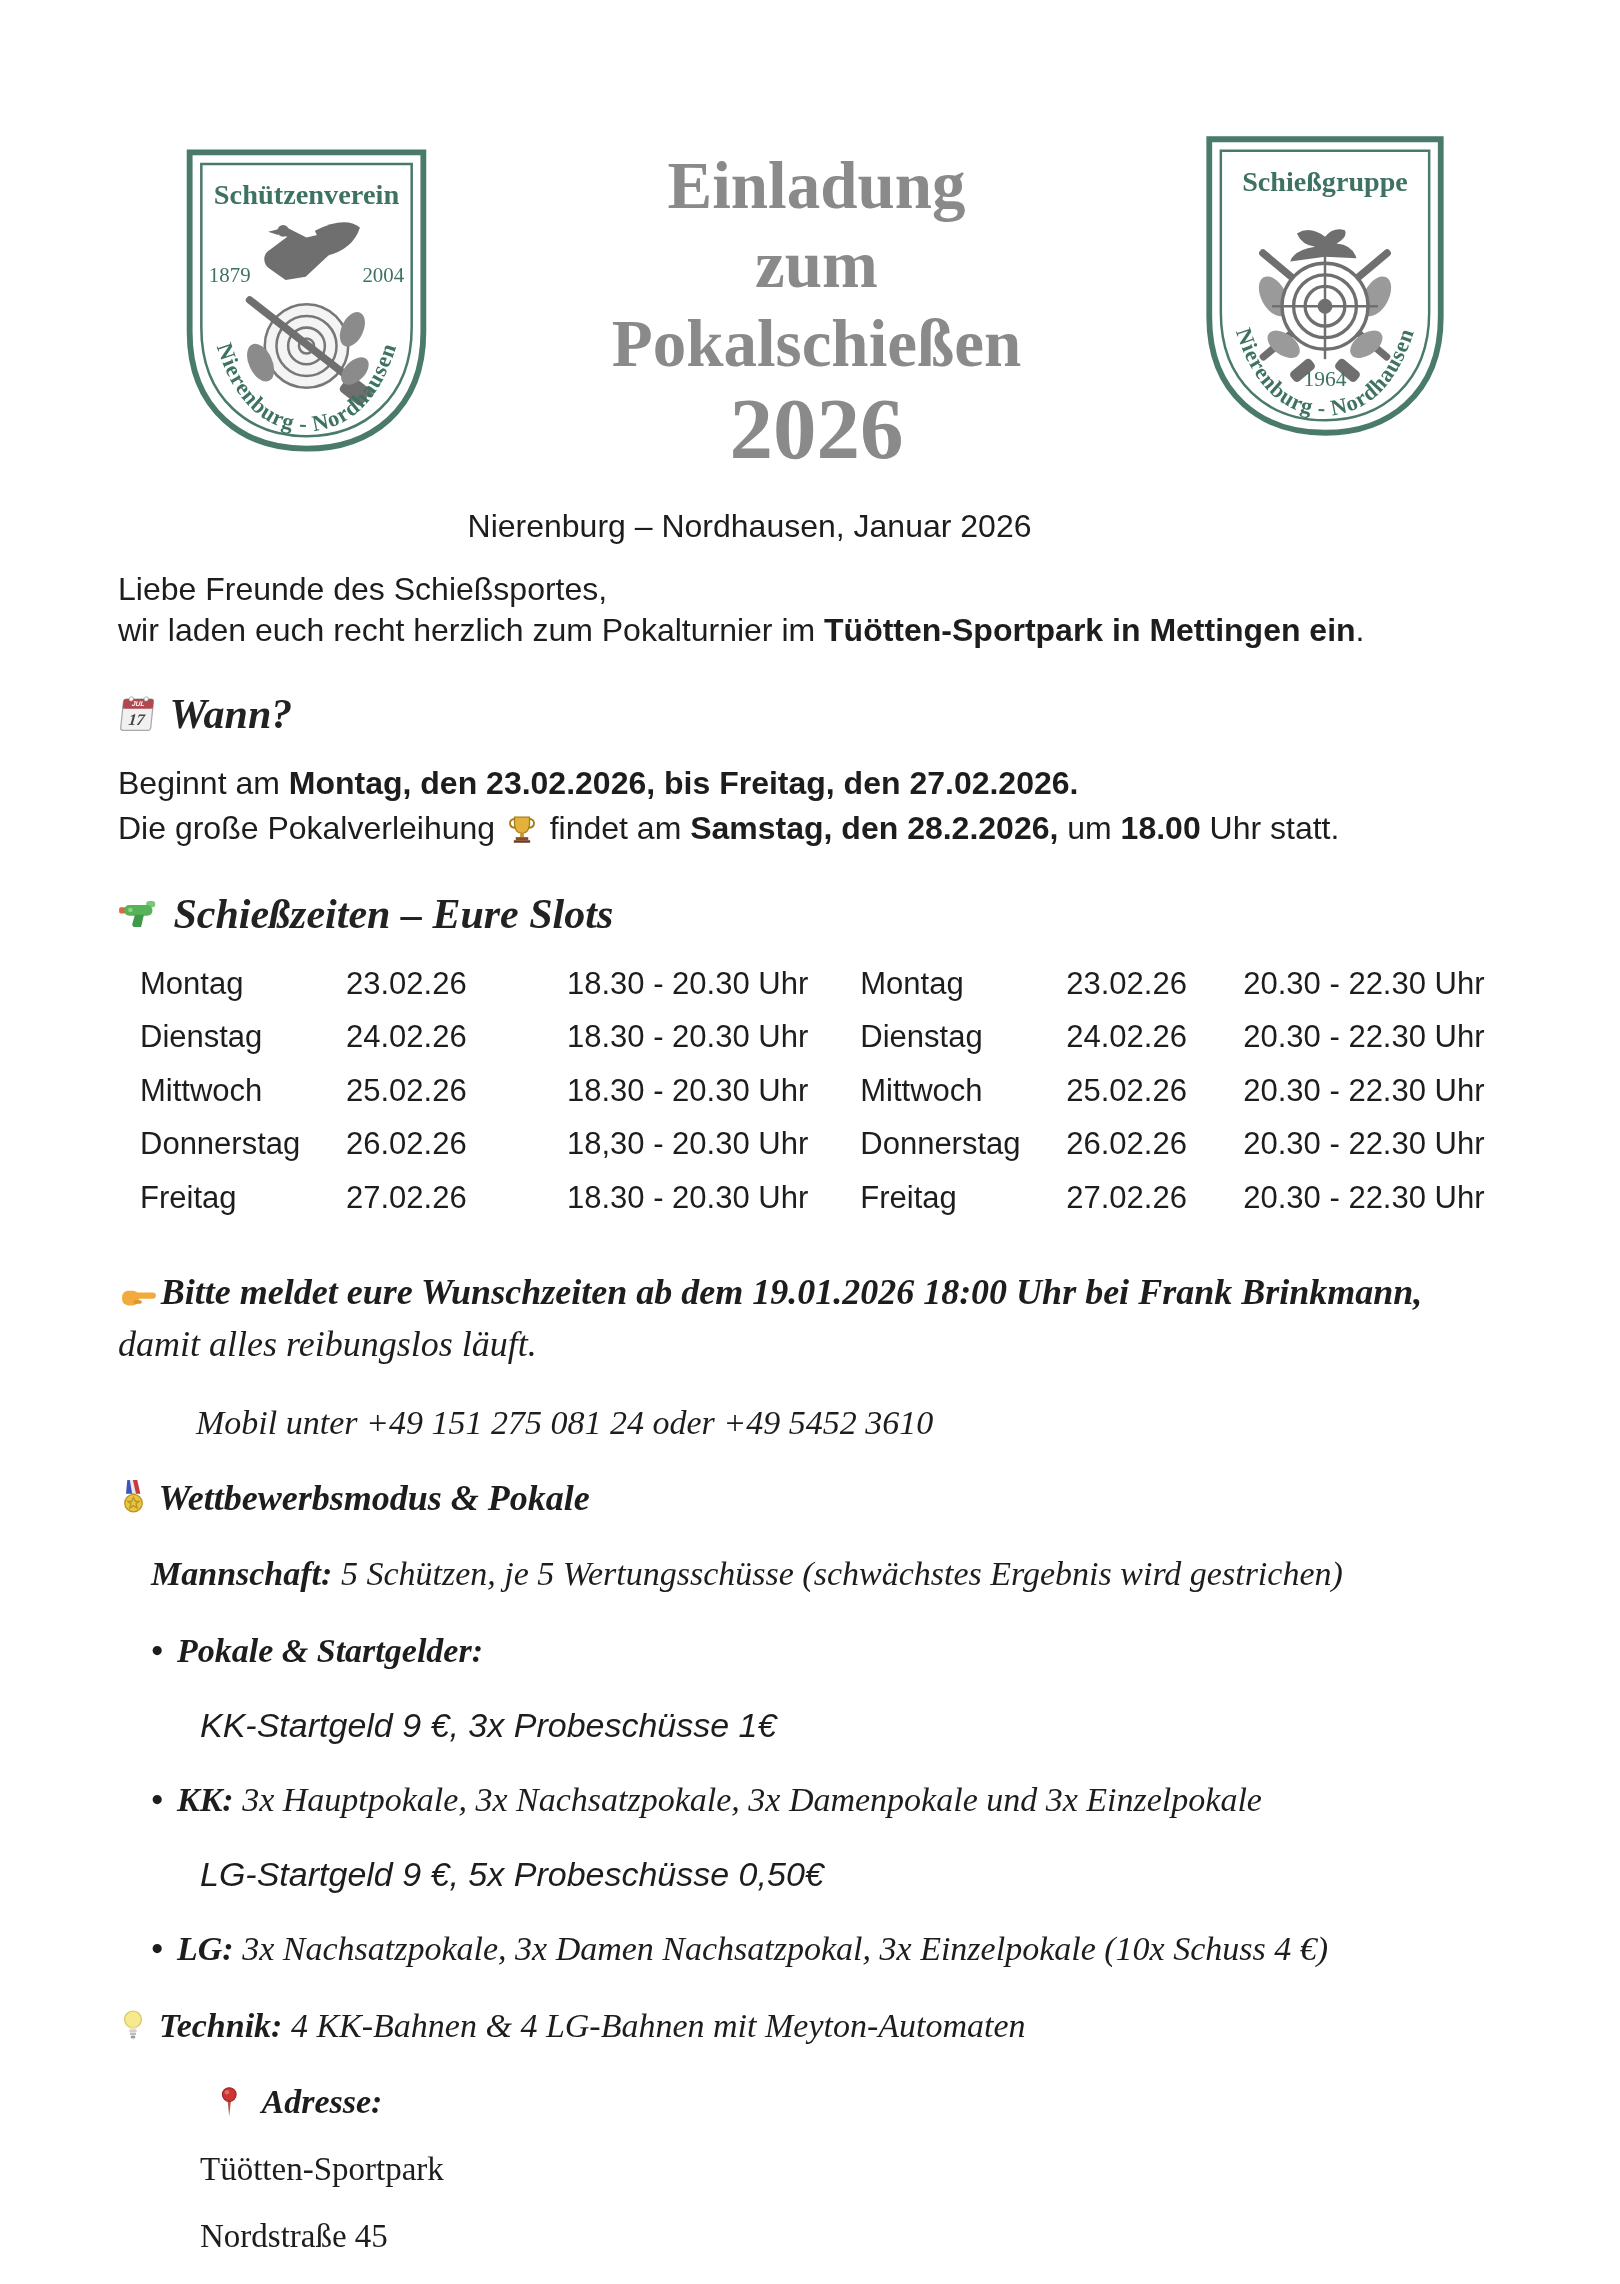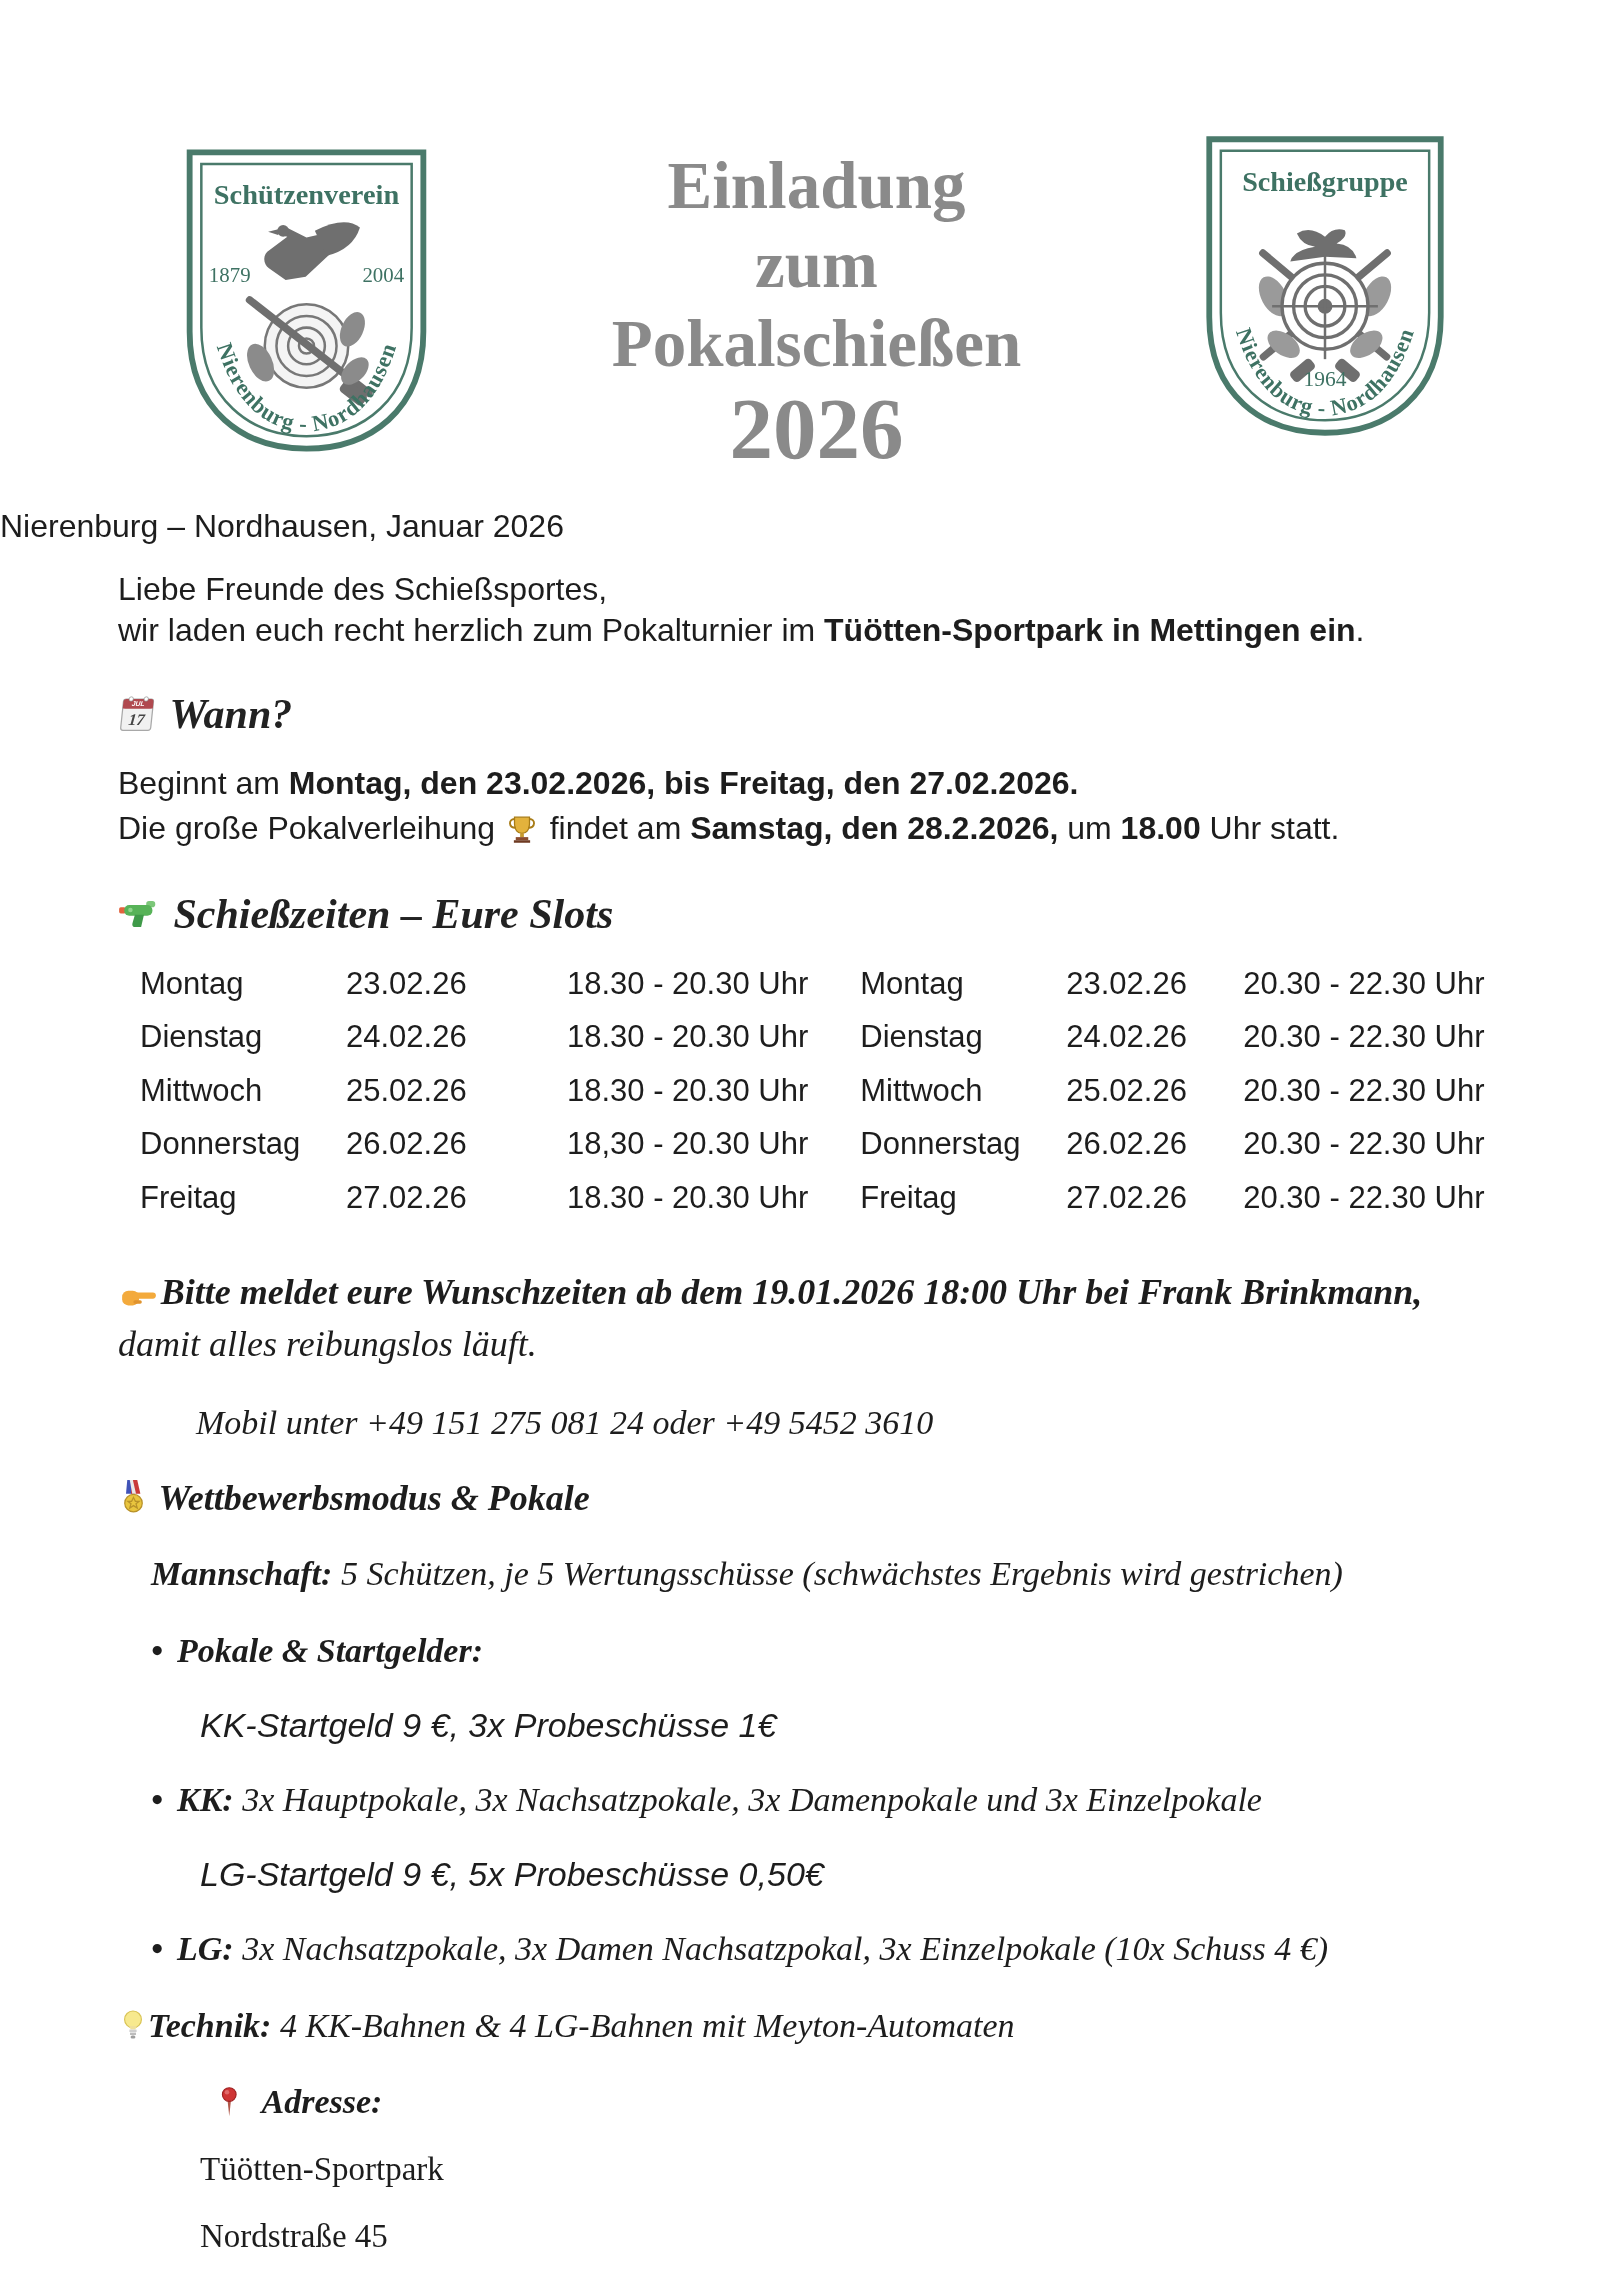--- a/index.html
+++ b/index.html
@@ -14,21 +14,21 @@
   
   .masthead{display:flex;justify-content:space-between;align-items:flex-start;
     padding:130px 171px 0 181px;}
   .emblem{flex:0 0 auto;}
   .emblem.left{margin-top:14.2px;}
   .title-block{flex:1 1 auto;text-align:center;padding-top:16px;
     font-family:"Liberation Serif",serif;font-weight:700;color:#8a8a8a;}
   .title-line{font-size:67px;line-height:1.18;}
   .title-year{font-size:87px;line-height:1.05;margin-top:0;}
   
-  .dateline{margin:34px 121px 0 0;text-align:left;font-size:32px;}
+  .dateline{margin:34px 121px 0 0;text-align:center;font-size:32px;}
   .intro{margin:24px 91px 0 118px;font-size:32px;line-height:1.28;}
   .b{font-weight:700;}
   .section-h1{display:flex;align-items:center;gap:11.4px;margin:39px 0 0 118px;
     font-family:"Liberation Serif",serif;font-style:italic;font-weight:700;
     font-size:42px;color:#222;}
   .when-body{margin:23px 91px 0 118px;font-size:32px;line-height:1.4;}
   .icon{flex:0 0 auto;display:inline-block;}
   .inline-icon{display:inline-block;vertical-align:-5.7px;margin:0 3.4px;}
   
   .slots-row{display:flex;margin:27px 0 0 140px;}
@@ -39,21 +39,21 @@
   .notice{margin:49px 171px 0 118px;max-width:1378px;
     font-family:"Liberation Serif",serif;font-style:italic;font-size:36px;line-height:1.45;}
   .mobile-line{margin:33px 0 0 196px;font-family:"Liberation Serif",serif;
     font-style:italic;font-size:34px;}
   .modus-h{display:flex;align-items:center;gap:12.5px;margin:35px 0 0 121px;
     font-family:"Liberation Serif",serif;font-style:italic;font-weight:700;font-size:36px;}
   .modus-line{margin:32px 125px 0 151px;font-family:"Liberation Serif",serif;
     font-style:italic;font-size:34px;line-height:1.35;}
   .startgeld{margin:32px 0 0 200px;font-family:Liberation Sans, sans-serif;
     font-style:italic;font-size:34px;}
-  .technik-line{display:flex;align-items:center;gap:3px;margin:35px 0 0 121px;
+  .technik-line{display:flex;align-items:center;gap:14px;margin:35px 0 0 121px;
     font-family:"Liberation Serif",serif;font-style:italic;font-size:34px;}
   .address-h{display:flex;align-items:center;gap:22px;margin:38px 0 0 219px;
     font-family:"Liberation Serif",serif;font-style:italic;font-weight:700;font-size:34px;}
   .address-line{margin:30px 0 0 200px;font-family:"Liberation Serif",serif;
     font-size:33px;}
   .bullet{display:inline-block;width:26px;}
 </style>
 </head>
 <body>
 

